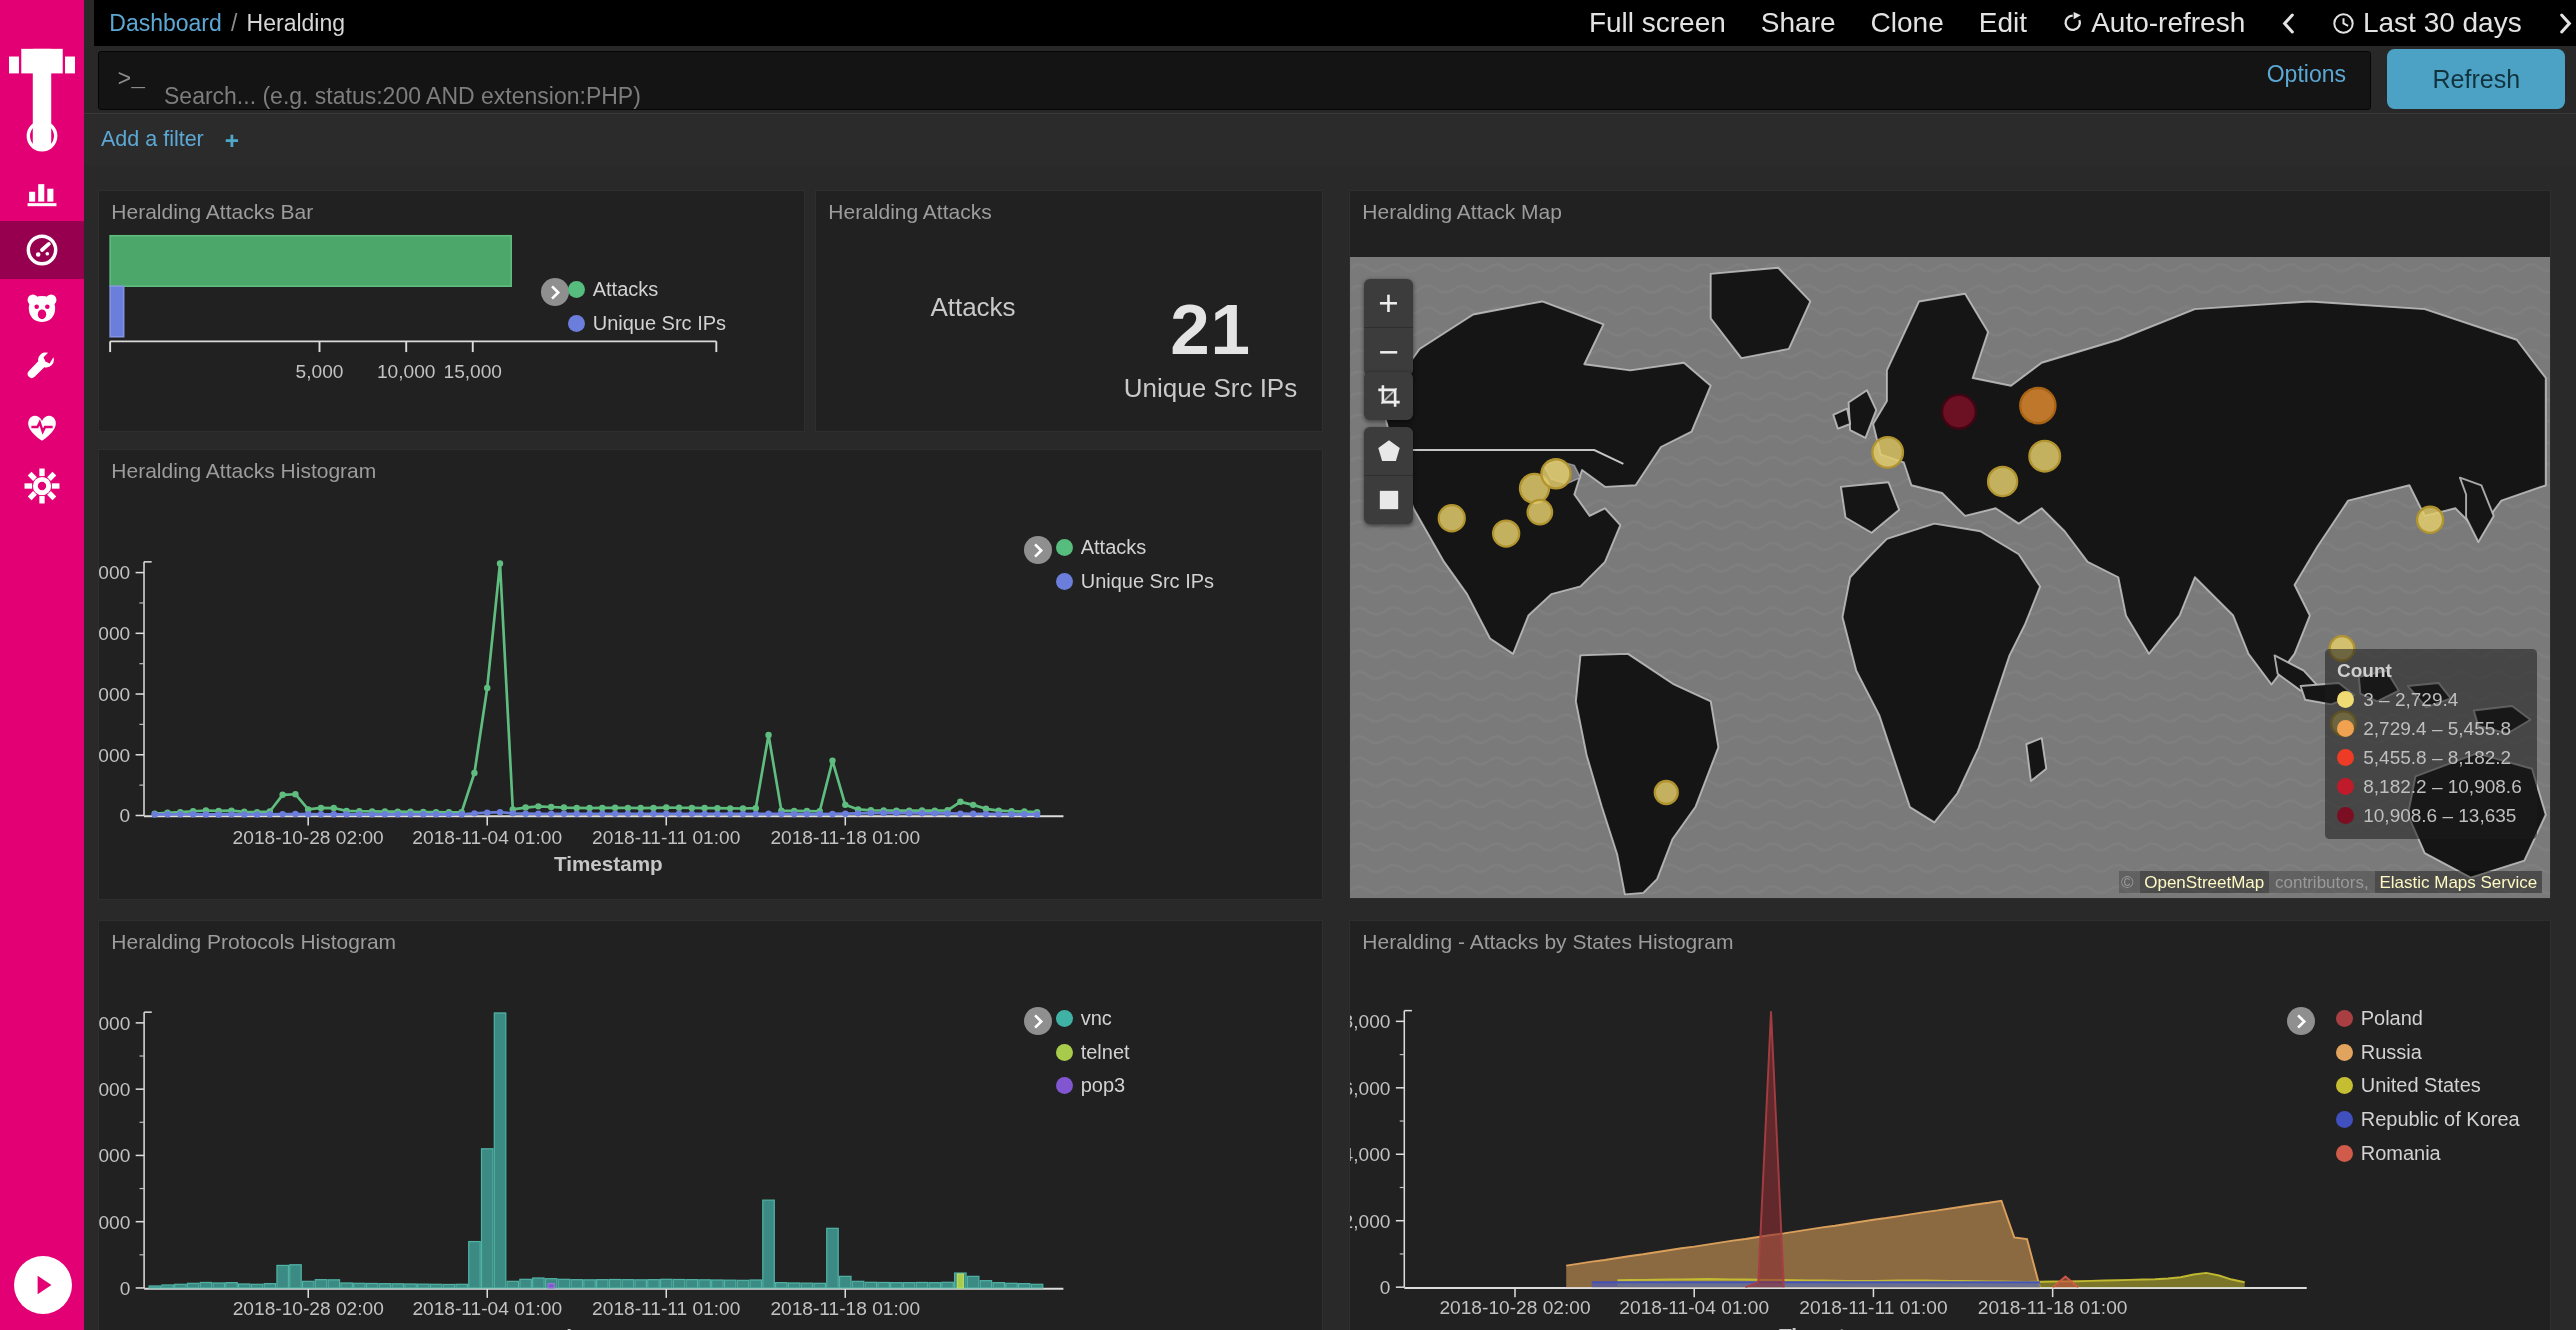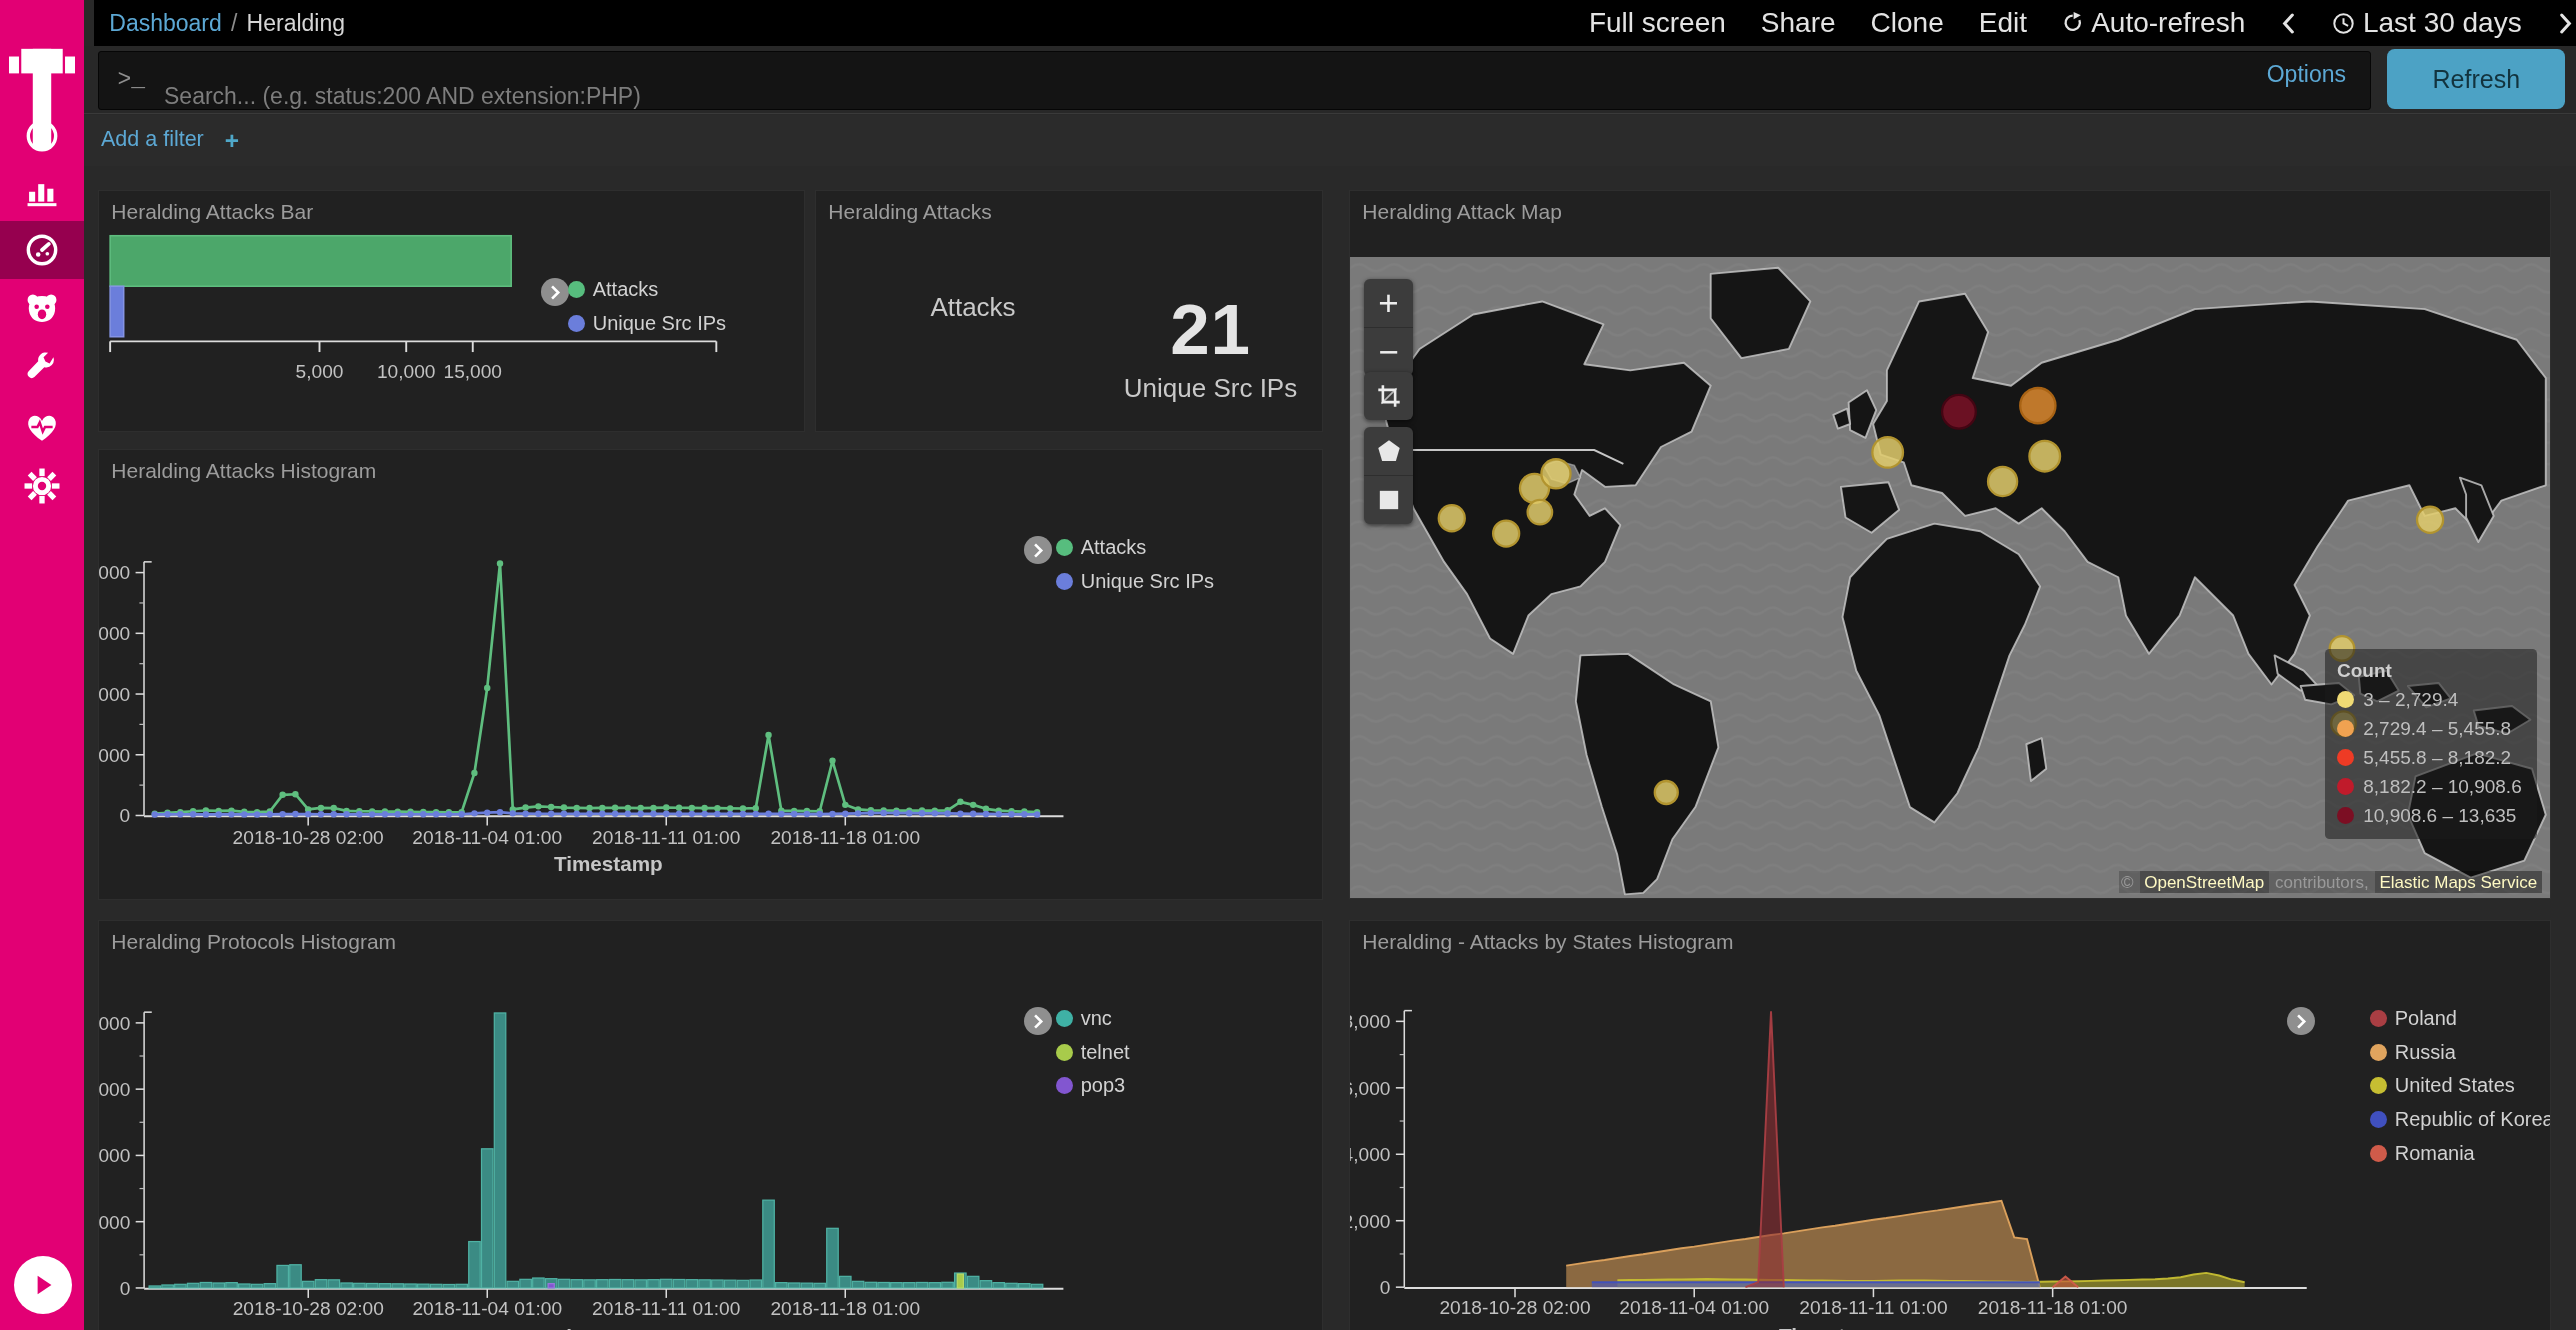--- a/index.html
+++ b/index.html
@@ -708,21 +708,21 @@
           <polygon points="515.3,478 532.01,471.49375 548.72,117.98749999999995 565.4300000000001,478 565.4300000000001,478 515.3,478" fill="#8E2F34" fill-opacity="0.6"></polygon>
           <polyline points="515.3,478 532.01,471.49375 548.72,117.98749999999995 565.4300000000001,478" fill="none" stroke="#A93E43" stroke-width="2.5" stroke-opacity="0.95"></polyline>
           <polygon points="916.34,478 933.0500000000001,464.12 949.76,478 949.76,478 916.34,478" fill="#C24F3E" fill-opacity="0.6"></polygon>
           <polyline points="916.34,478 933.0500000000001,464.12 949.76,478" fill="none" stroke="#D05B4A" stroke-width="2.5" stroke-opacity="0.95"></polyline>
         </svg></div>
     <div class="lgd-arrow" style="left:937px;top:86px;">
       <svg width="12.3" height="17" viewBox="0 0 16 22">
           <polyline points="4,3 12,11 4,19" fill="none" stroke="#fff" stroke-width="3.4"></polyline>
         </svg>
     </div>
-    <div class="legend" style="left:1020px;top:86px;">
+    <div class="legend" style="left:986px;top:86px;">
         <div class="legend-row">
           <span class="legend-dot" style="background: rgb(169, 62, 67);"></span>
           <span>Poland</span>
         </div>
         <div class="legend-row">
           <span class="legend-dot" style="background: rgb(224, 164, 94);"></span>
           <span>Russia</span>
         </div>
         <div class="legend-row">
           <span class="legend-dot" style="background: rgb(198, 190, 50);"></span>

